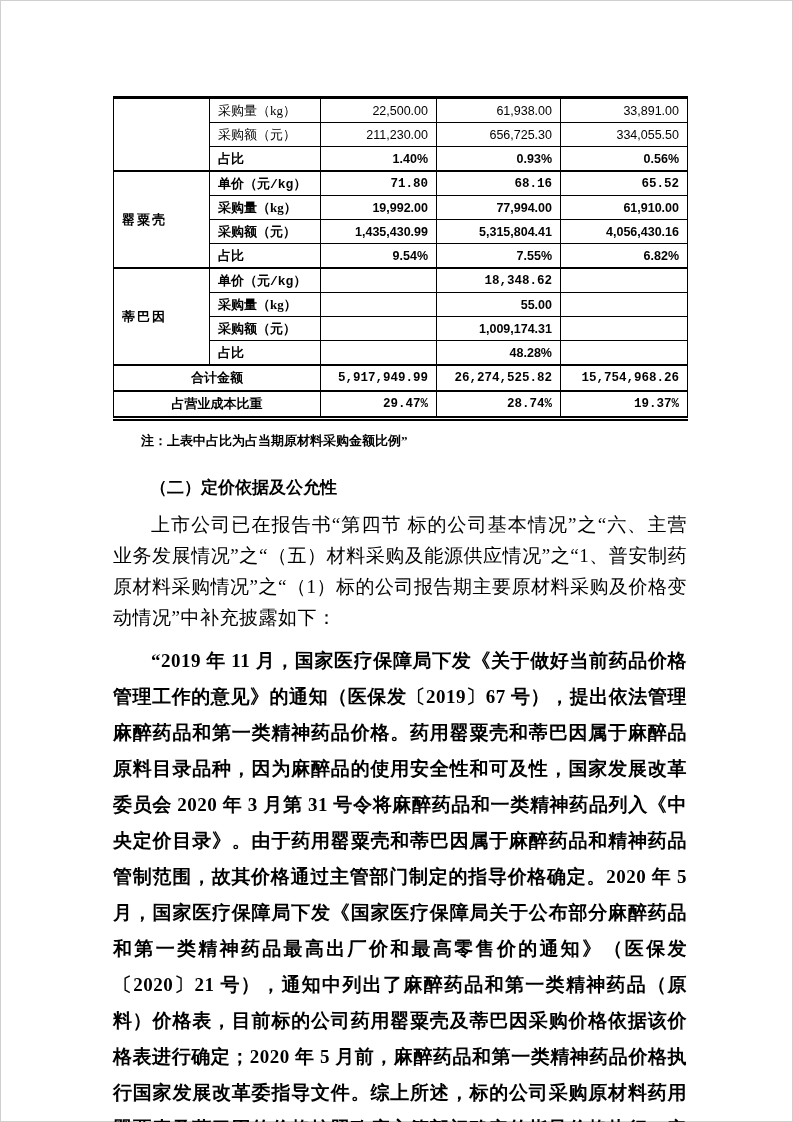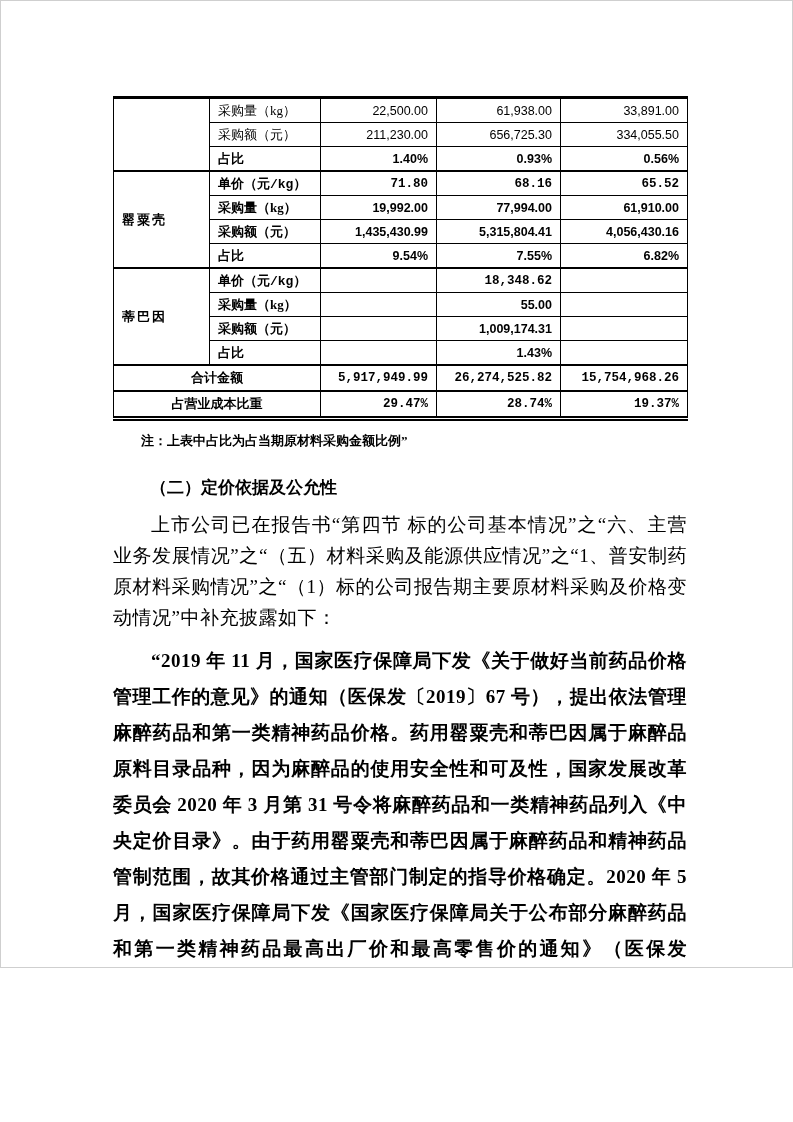--- a/index.html
+++ b/index.html
@@ -1,17 +1,17 @@
 <!DOCTYPE html>
 <html><head>
 <meta charset="utf-8">
 <style>
   html, body { margin: 0; padding: 0; background: #ffffff; }
   .page {
-    width: 793px; height: 968px;
+    width: 793px; height: 1122px;
     background: #ffffff;
     box-shadow: inset 0 0 0 1px #cfcfcf;
     color: #000;
     font-family: "Liberation Serif", serif;
     overflow: hidden;
     position: relative;
     box-sizing: border-box;
   }
   .content {
     padding: 96px 106px 0 113px;
@@ -160,21 +160,21 @@
         </tr>
         <tr>
           <td class="metric">采购额（元）</td>
           <td class="num"></td>
           <td class="num">1,009,174.31</td>
           <td class="num"></td>
         </tr>
         <tr>
           <td class="metric">占比</td>
           <td class="num"></td>
-          <td class="num">1.43%</td>
+          <td class="num">48.28%</td>
           <td class="num"></td>
         </tr>
 
         <tr class="group-start">
           <td class="sum-label" colspan="2">合计金额</td>
           <td class="num">5,917,949.99</td>
           <td class="num">26,274,525.82</td>
           <td class="num">15,754,968.26</td>
         </tr>
         <tr class="group-start">

